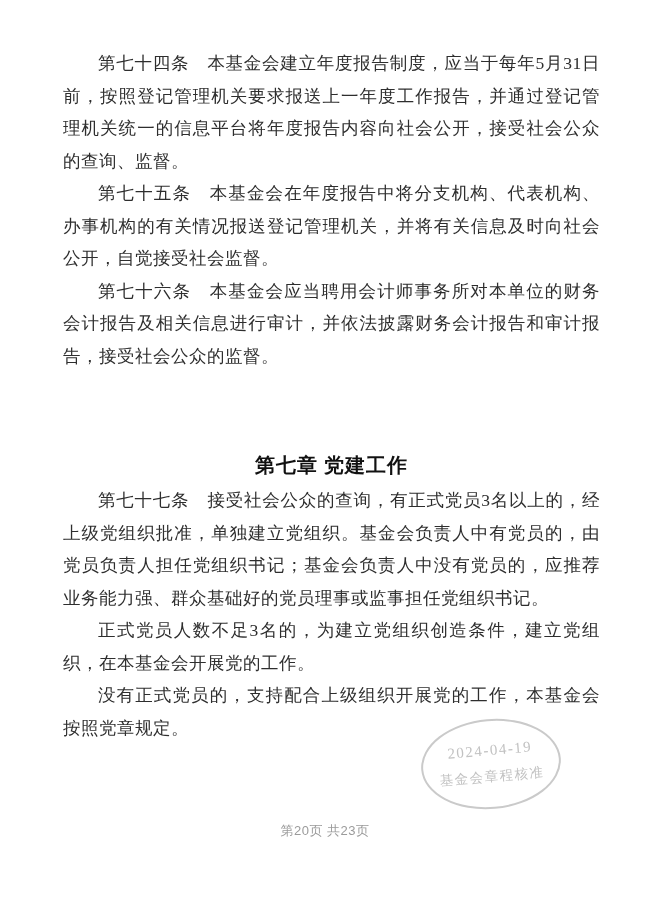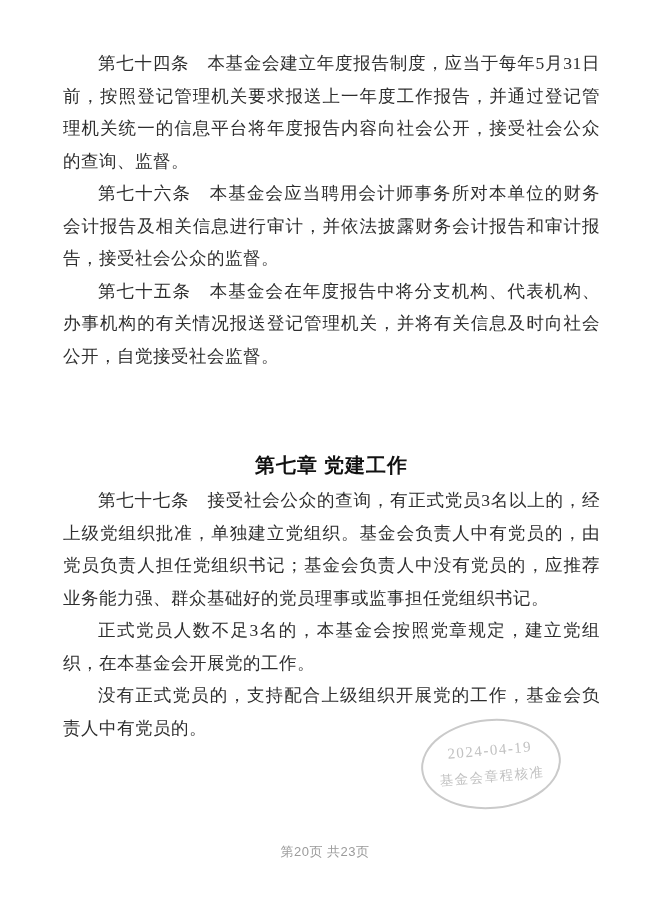--- a/index.html
+++ b/index.html
@@ -62,48 +62,48 @@
   }
   .stamp-label {
     font-size: 13.5px;
     letter-spacing: 1.5px;
     font-family: "Liberation Serif", "DejaVu Serif", serif;
   }
   .footer {
     position: absolute;
     left: 0;
     right: 0;
-    top: 843px;
+    top: 822px;
     text-align: center;
     font-size: 13px;
     color: #9b9b9b;
     letter-spacing: 0.5px;
     font-family: "Liberation Sans", "DejaVu Sans", sans-serif;
   }
 </style>
 </head>
 <body>
 
 <div class="page">
 
   <div class="content">
 
     <p class="body-par">第七十四条　本基金会建立年度报告制度，应当于每年5月31日前，按照登记管理机关要求报送上一年度工作报告，并通过登记管理机关统一的信息平台将年度报告内容向社会公开，接受社会公众的查询、监督。</p>
 
+    <p class="body-par">第七十五条　本基金会在年度报告中将分支机构、代表机构、办事机构的有关情况报送登记管理机关，并将有关信息及时向社会公开，自觉接受社会监督。</p>
+
     <p class="body-par">第七十六条　本基金会应当聘用会计师事务所对本单位的财务会计报告及相关信息进行审计，并依法披露财务会计报告和审计报告，接受社会公众的监督。</p>
-
-    <p class="body-par">第七十五条　本基金会在年度报告中将分支机构、代表机构、办事机构的有关情况报送登记管理机关，并将有关信息及时向社会公开，自觉接受社会监督。</p>
 
     <h2 class="chapter-heading">第七章 党建工作</h2>
 
     <p class="body-par">第七十七条　接受社会公众的查询，有正式党员3名以上的，经上级党组织批准，单独建立党组织。基金会负责人中有党员的，由党员负责人担任党组织书记；基金会负责人中没有党员的，应推荐业务能力强、群众基础好的党员理事或监事担任党组织书记。</p>
 
-    <p class="body-par">正式党员人数不足3名的，本基金会按照党章规定，建立党组织，在本基金会开展党的工作。</p>
+    <p class="body-par">正式党员人数不足3名的，为建立党组织创造条件，建立党组织，在本基金会开展党的工作。</p>
 
-    <p class="body-par">没有正式党员的，支持配合上级组织开展党的工作，基金会负责人中有党员的。</p>
+    <p class="body-par">没有正式党员的，支持配合上级组织开展党的工作，本基金会按照党章规定。</p>
 
   </div>
 
   <div class="stamp">
     <span class="stamp-date">2024-04-19</span>
     <span class="stamp-label">基金会章程核准</span>
   </div>
 
   <div class="footer">第20页 共23页</div>
 

